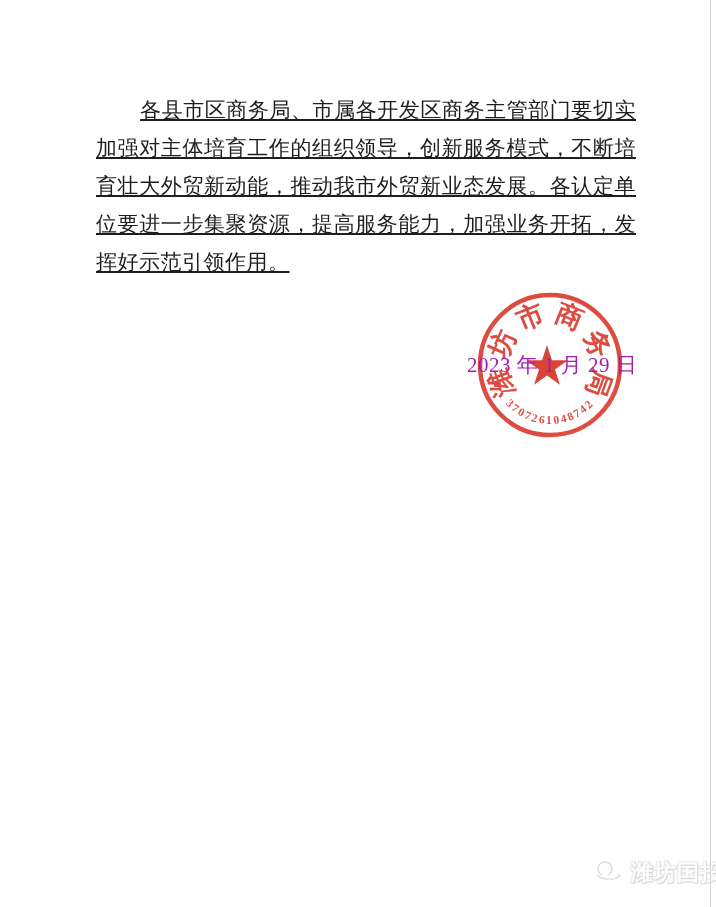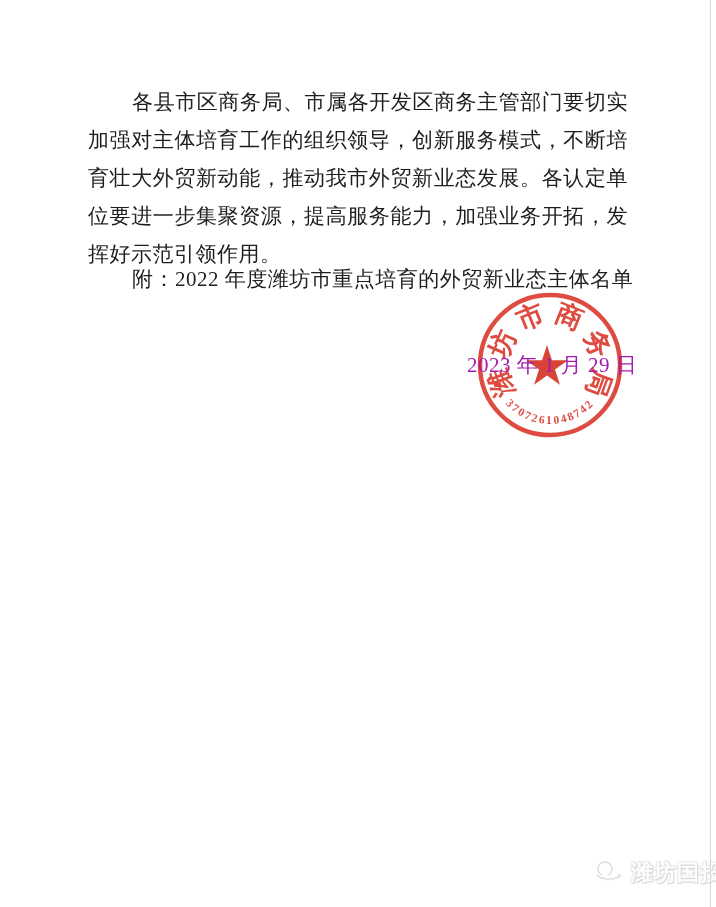--- a/index.html
+++ b/index.html
@@ -21,27 +21,28 @@
     top: 0;
     width: 1px;
     height: 907px;
     background: #d8d8d8;
   }
   .body-paragraph {
     position: absolute;
     left: 88px;
     top: 83px;
     width: 540px;
-    margin: 0;
+    margin: 8px;
     font-size: 21px;
     line-height: 38px;
     color: #1e1e1e;
     text-align: justify;
     text-indent: 2.1em;
     letter-spacing: 0.5px;
+    text-decoration: underline;
   }
   .attachment-line {
     position: absolute;
     left: 132px;
     top: 260px;
     margin: 0;
     font-size: 21px;
     line-height: 38px;
     color: #1e1e1e;
     letter-spacing: 0.5px;
@@ -93,21 +94,20 @@
   }
   .watermark-logo { display: block; }
 </style>
 </head>
 <body>
 
 <div class="page">
 
   <p class="body-paragraph">各县市区商务局、市属各开发区商务主管部门要切实加强对主体培育工作的组织领导，创新服务模式，不断培育壮大外贸新动能，推动我市外贸新业态发展。各认定单位要进一步集聚资源，提高服务能力，加强业务开拓，发挥好示范引领作用。</p>
 
-  <p class="attachment-line">附：2022 年度潍坊市重点培育的外贸新业态主体名单</p>
 
   <div class="seal">
     <svg viewBox="0 0 150 150" xmlns="http://www.w3.org/2000/svg" xmlns:xlink="http://www.w3.org/1999/xlink">
       <circle cx="75" cy="74" r="70" fill="none" stroke="#dc4136" stroke-width="4.5"></circle>
       <polygon fill="#d63a2b" transform="translate(72,76)" points="0,-22 4.94,-6.8 20.92,-6.8 7.99,2.6 12.93,17.8 0,8.4 -12.93,17.8 -7.99,2.6 -20.92,-6.8 -4.94,-6.8"></polygon>
       <g fill="#dc4136" font-size="27" text-anchor="middle">
         <text class="seal-char" transform="rotate(-110 75 74)" x="75" y="31">潍</text>
         <text class="seal-char" transform="rotate(-66 75 74)" x="75" y="31">坊</text>
         <text class="seal-char" transform="rotate(-22 75 74)" x="75" y="31">市</text>
         <text class="seal-char" transform="rotate(22 75 74)" x="75" y="31">商</text>

